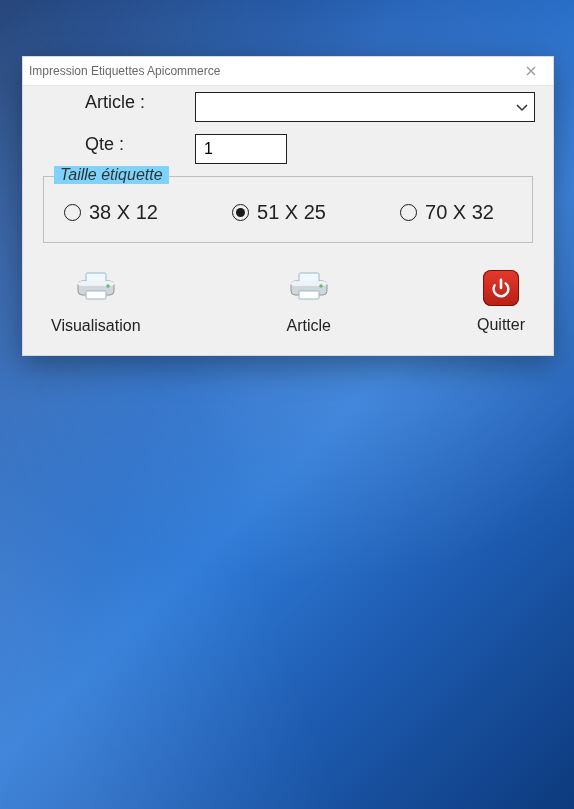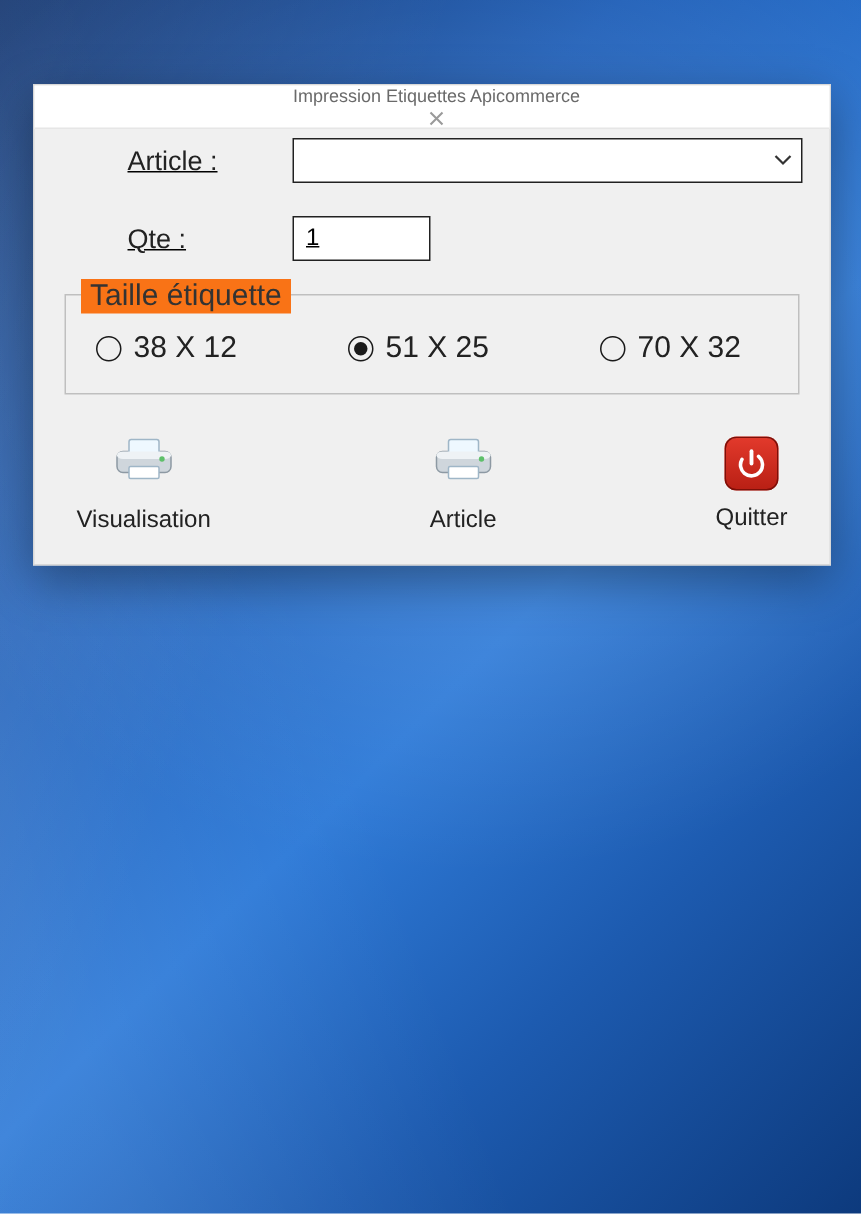--- a/index.html
+++ b/index.html
@@ -35,21 +35,20 @@
   }
 
   .titlebar {
     height: 28px;
     background: #ffffff;
     display: flex;
     align-items: center;
     justify-content: space-between;
     padding-left: 6px;
     border-bottom: 1px solid #e6e6e6;
-    flex-direction: column;
   }
   .titlebar-title {
     font-size: 12px;
     color: #6a6a6a;
   }
   .close-btn {
     width: 44px;
     height: 100%;
     display: flex;
     align-items: center;
@@ -64,24 +63,22 @@
 
   .param-link {
     color: #0a4aa8;
     font-size: 13px;
     padding: 2px 0 14px 2px;
     display: inline-block;
   }
 
   .form-row {
     display: flex;
-    align-items: center;
-    margin-bottom: 22px;
+    margin-bottom: 12px;
     padding-left: 44px;
-    text-decoration: underline;
   }
   .form-label {
     width: 110px;
     font-size: 18px;
     color: #222;
   }
   .combo {
     flex: 1;
     height: 30px;
     border: 1px solid #212121;
@@ -111,24 +108,25 @@
   .groupbox {
     position: relative;
     border: 1px solid #bfbfbf;
     padding: 20px 14px 14px 14px;
     margin: 6px 2px 14px 2px;
   }
   .group-legend {
     position: absolute;
     top: -11px;
     left: 10px;
-    background: #f97316;
+    background: #7dd3fc;
     padding: 0 6px;
-    font-size: 20px;
+    font-size: 16px;
     color: #333;
+    font-style: italic;
   }
   .radio-row {
     display: flex;
     align-items: center;
     justify-content: space-between;
     padding: 4px 24px 4px 6px;
   }
   .radio-item {
     display: flex;
     align-items: center;

